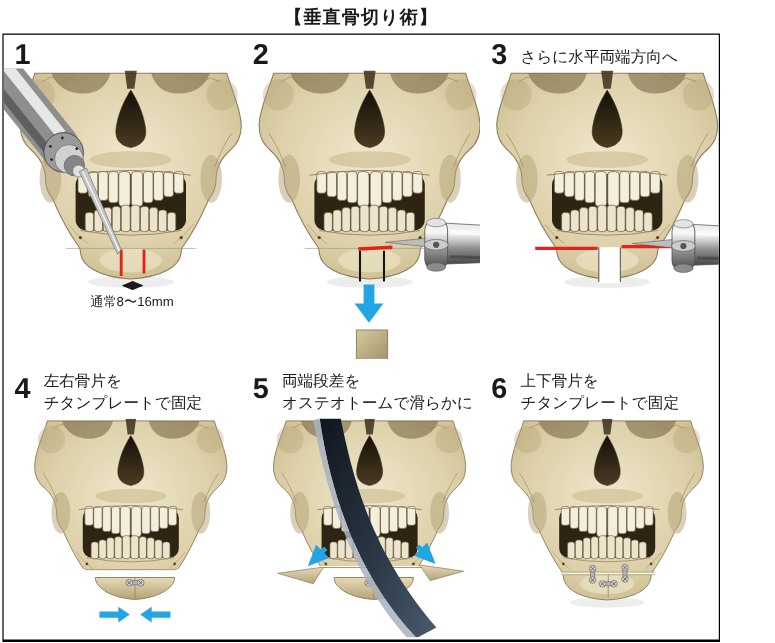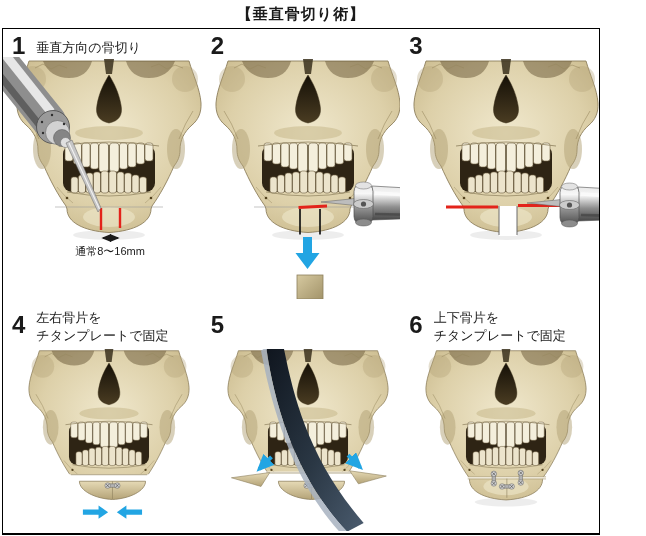--- a/index.html
+++ b/index.html
@@ -167,21 +167,20 @@
 </svg>
 
 <div class="page">
   <div class="fig-title">【垂直骨切り術】</div>
 
   <div class="frame">
 
     <section class="panel row1">
       <header class="panel-header">
         <span class="step-num">1</span>
-        <span class="step-label">垂直方向の骨切り</span>
       </header>
       <svg class="illus" width="213" height="242" viewBox="0 0 213 242">
         <g transform="translate(6,2)">
           <use href="#skull"></use>
           <path d="M 46 148 L 154 148" stroke="#999" stroke-width="0.7" opacity="0.8"></path>
           <g style="stroke:var(--cut-red)" stroke-width="2.4">
             <path d="M 92 149 L 92 171"></path>
             <path d="M 111 149 L 111 169"></path>
           </g>
           <g>
@@ -221,20 +220,21 @@
           <use href="#saw" transform="translate(147,145)"></use>
           <polygon points="95,178 104,178 104,194 111.5,194 99.5,210 87.5,194 95,194" style="fill:var(--arrow-blue)"></polygon>
           <rect x="89" y="216" width="26" height="24" fill="url(#boneSq)" stroke="#8d7f5c" stroke-width="0.8"></rect>
         </g>
       </svg>
     </section>
 
     <section class="panel row1">
       <header class="panel-header">
         <span class="step-num">3</span>
+        <span class="step-label">さらに水平両端方向へ</span>
       </header>
       <svg class="illus" width="213" height="242" viewBox="0 0 213 242">
         <g transform="translate(6,2)">
           <use href="#skull"></use>
           <rect x="93" y="147" width="18" height="30" fill="#fff"></rect>
           <g stroke="#6a6a6a" stroke-width="1">
             <path d="M 93 147 L 93 176"></path>
             <path d="M 111 147 L 111 176"></path>
           </g>
           <g style="stroke:var(--cut-red)" stroke-width="2.8">
@@ -264,20 +264,22 @@
             <polygon points="70,184.5 88,184.5 88,180 99,187.5 88,195 88,190.5 70,190.5"></polygon>
             <polygon points="138,184.5 120,184.5 120,180 109,187.5 120,195 120,190.5 138,190.5"></polygon>
           </g>
         </g>
       </svg>
     </section>
 
     <section class="panel row2">
       <header class="panel-header">
         <span class="step-num">5</span>
+        <span class="step-label">両端段差を
+オステオトームで滑らかに</span>
       </header>
       <svg class="illus" width="213" height="182" viewBox="0 0 213 182">
         <g transform="translate(19,0) scale(0.87)">
           <use href="#skull"></use>
           <rect x="20" y="141" width="168" height="70" fill="#fff"></rect>
           <path d="M 52 142.5 L 152 142.5" stroke="#9a8b64" stroke-width="0.9"></path>
           <path d="M 66 152 L 142 152 C 142 163 124 172 104 173 C 84 172 66 163 66 152 Z" fill="url(#boneG2)" stroke="#8d7f5c" stroke-width="0.9"></path>
           <path d="M 104 152 L 104 172.5" stroke="#8d7f5c" stroke-width="0.7"></path>
           <use href="#plate" transform="translate(104,157)"></use>
           <polygon points="12,148 56,142 46,158" fill="url(#boneG2)" stroke="#8d7f5c" stroke-width="0.7"></polygon>

